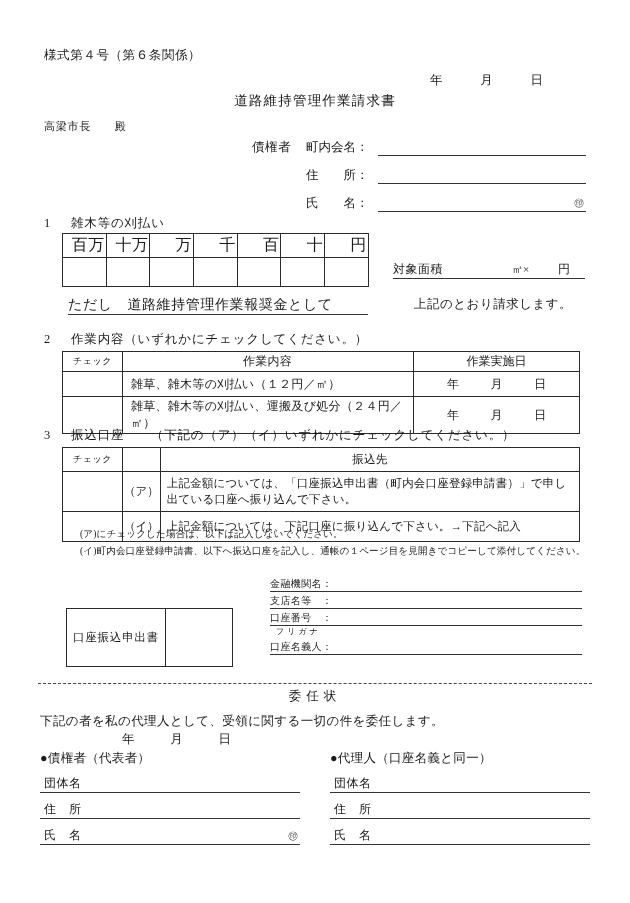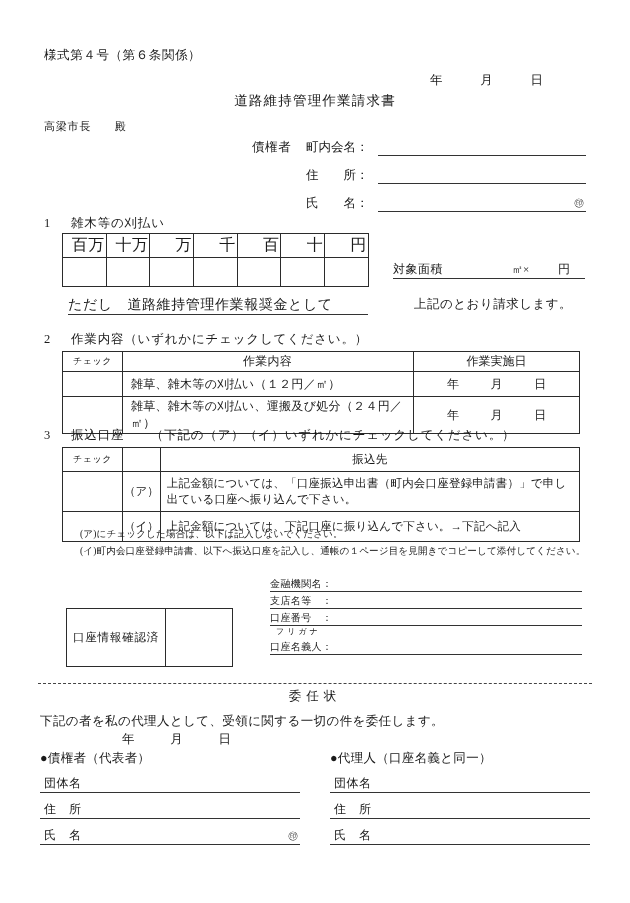--- a/index.html
+++ b/index.html
@@ -246,21 +246,21 @@
       </tr>
     </tbody>
   </table>
 
   <div class="abs note" id="note1">(ア)にチェックした場合は、以下は記入しないでください。</div>
   <div class="abs note" id="note2">(イ)町内会口座登録申請書、以下へ振込口座を記入し、通帳の１ページ目を見開きでコピーして添付してください。</div>
 
   <table class="abs" id="confirm-box">
     <tbody>
         <tr>
-      <td class="lbl">口座情報確認済</td>
+      <td class="lbl">口座振込申出書</td>
       <td class="empty"></td>
     </tr>
   </tbody>
     </table>
 
   <div class="abs" id="bank-fields">
     <div class="bf-row">
       <span class="bf-key">金融機関名：</span>
       <span class="bf-val"></span>
     </div>

